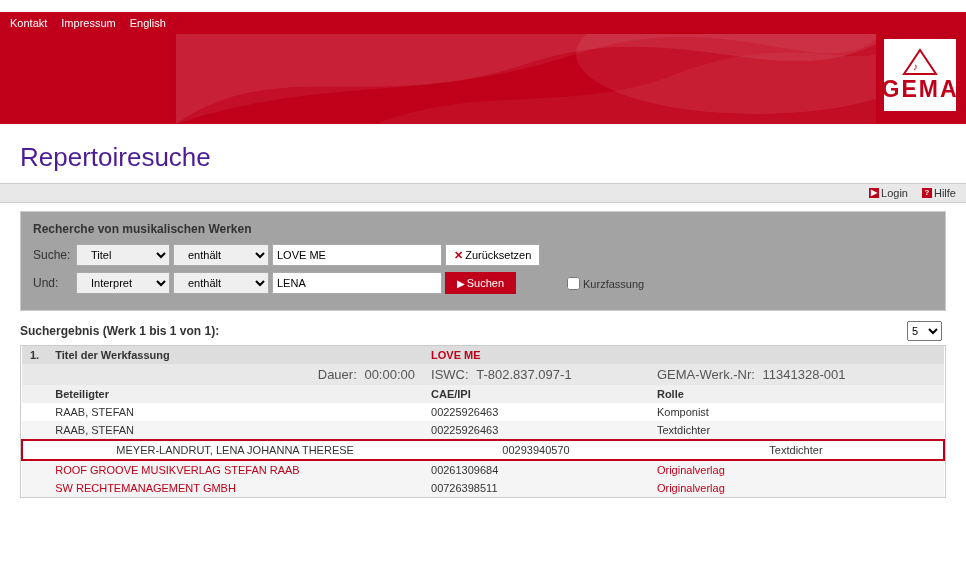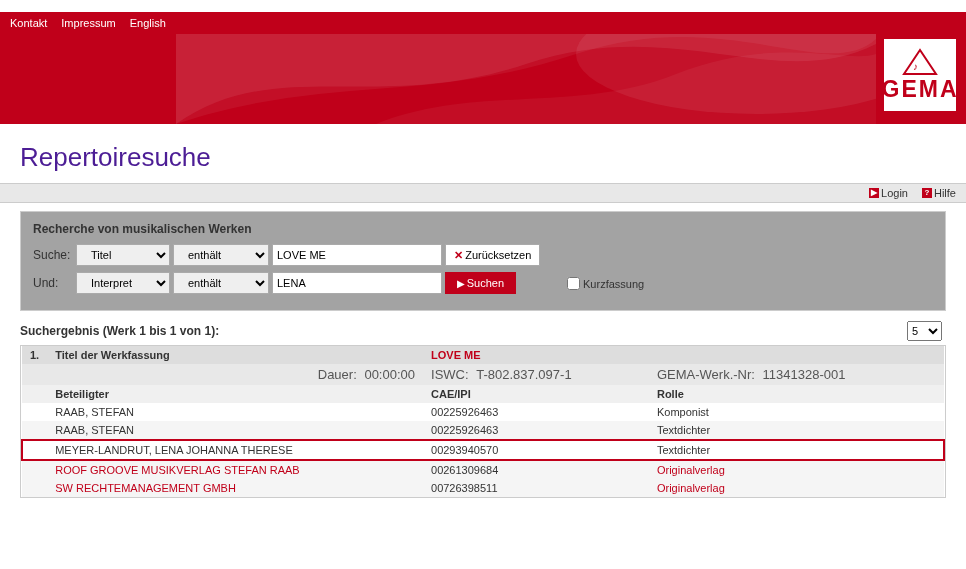--- a/index.html
+++ b/index.html
@@ -246,20 +246,21 @@
     .row-data-even { background: #f5f5f5; }
 
     .link-red {
       color: #c0001a;
       text-decoration: none;
     }
 
     
     tr.selected-row {
       border: 2px solid #c0001a;
+      text-align: center;
     }
     .selected-row td {
       border-top: 2px solid #c0001a;
       border-bottom: 2px solid #c0001a;
     }
     .selected-row td:first-child {
       border-left: 2px solid #c0001a;
     }
     .selected-row td:last-child {
       border-right: 2px solid #c0001a;

